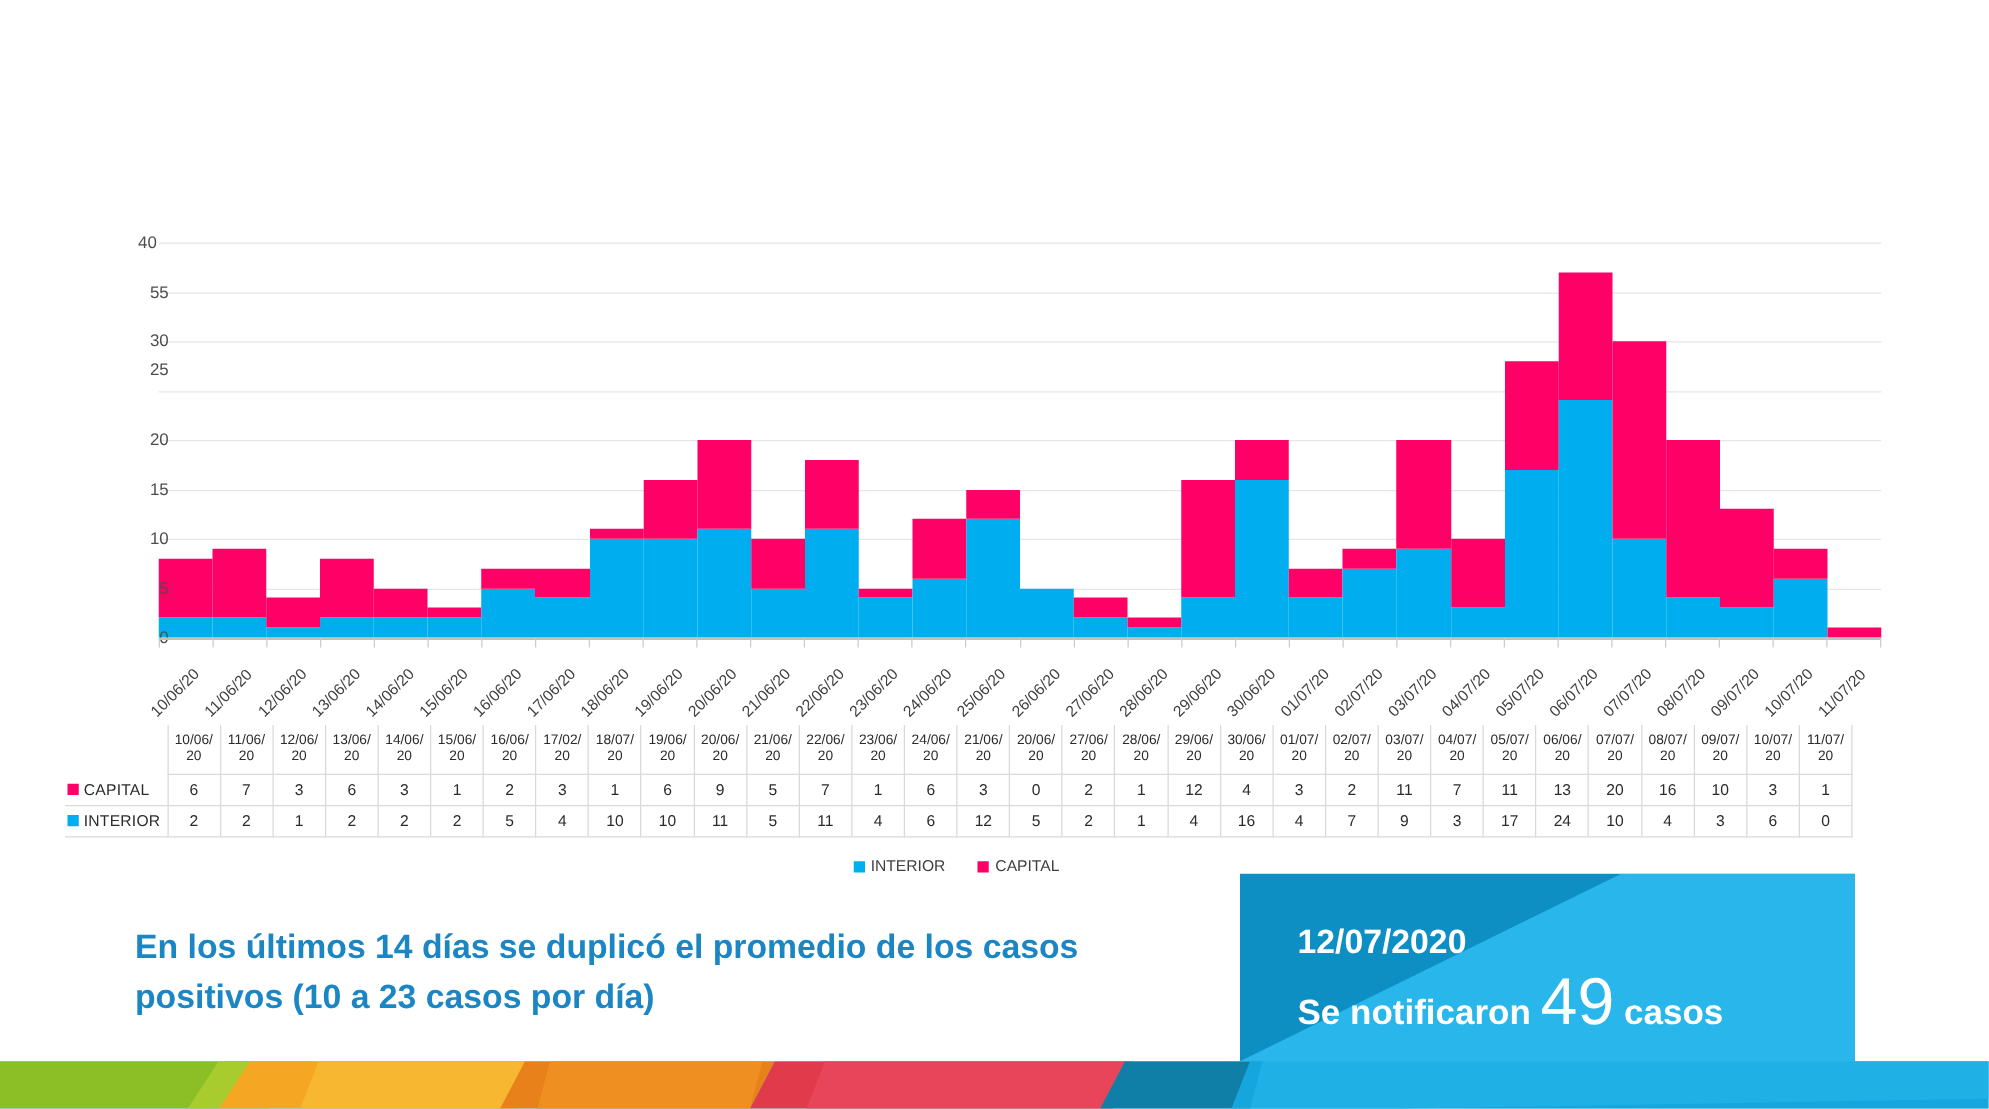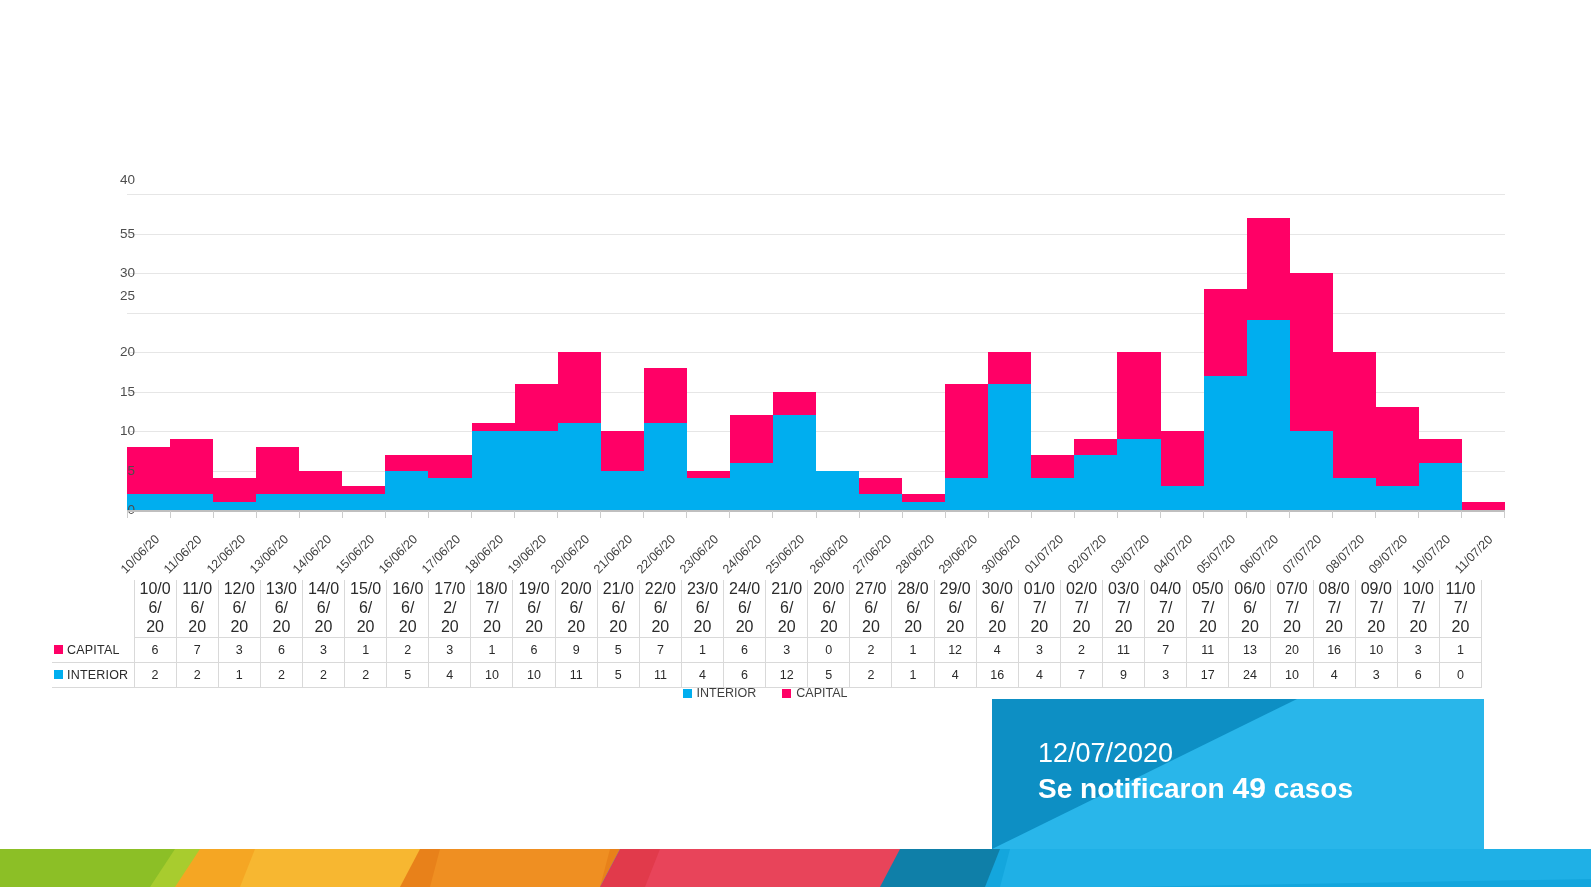--- a/index.html
+++ b/index.html
@@ -62,21 +62,21 @@
     font-size: 12.5px; color: #2b2b2b;
   }
   #table td, #table th { border: 1px solid #d9d9d9; font-weight: normal; }
   #table th.corner, #table td.rowhead {
     border-left: none; border-top: none; text-align: left;
     width: 82px; padding-left: 2px;
   }
   #table th.corner { border: none; }
   #table thead th.datehead {
     height: 39px; text-align: center; vertical-align: middle;
-    border-top: none; line-height: 1.18; font-size: 16px;
+    border-top: none; line-height: 1.18; font-size: 11px;
     padding: 0 1px; word-break: break-all;
   }
   #table tbody td { height: 25px; text-align: center; vertical-align: middle; }
   .swatch { display: inline-block; width: 9px; height: 9px; margin-right: 4px; vertical-align: middle; }
   .rowhead span.lbl { font-size: 12.5px; letter-spacing: 0.2px; vertical-align: middle; }
 
   
   #legend {
     position: absolute; left: 0; top: 686px; width: 1530px;
     display: flex; justify-content: center; gap: 26px;
@@ -99,23 +99,23 @@
   }
   #card .diag {
     position: absolute; left: 0; top: 0; width: 100%; height: 100%;
     background: #29b6ea;
     clip-path: polygon(100% 0, 100% 100%, 0 100%, 62% 0);
   }
   #card .txt {
     position: absolute; left: 46px; top: 38px; color: #fff;
     line-height: 1.22; z-index: 2;
   }
-  #card .date { font-size: 27px; font-weight: normal; }
+  #card .date { font-size: 27px; font-weight: bold; }
   #card .line2 { font-size: 28px; font-weight: bold; white-space: nowrap; }
-  #card .big { font-size: 30px; font-weight: bold; }
+  #card .big { font-size: 53px; font-weight: normal; }
 
   
   #band { position: absolute; left: 0; top: 849px; width: 1591px; height: 38px; }
 </style>
 </head>
 <body>
 
 <div id="slide">
 
 
@@ -263,21 +263,21 @@
     </div>
     <div id="yaxis">
         <div class="ylabel" style="top: 330px;">0</div>
         <div class="ylabel" style="top: 290.5px;">5</div>
         <div class="ylabel" style="top: 251px;">10</div>
         <div class="ylabel" style="top: 211.5px;">15</div>
         <div class="ylabel" style="top: 172px;">20</div>
         <div class="ylabel" style="top: 116px;">25</div>
         <div class="ylabel" style="top: 93px;">30</div>
         <div class="ylabel" style="top: 53.5px;">55</div>
-        <div class="ylabel" style="top: 0;">40</div>
+        <div class="ylabel" style="top: 14px; text-align: center;">40</div>
       </div>
     <div id="axisline"></div>
     <div id="ticks">
         <div class="tick"></div>
         <div class="tick"></div>
         <div class="tick"></div>
         <div class="tick"></div>
         <div class="tick"></div>
         <div class="tick"></div>
         <div class="tick"></div>
@@ -619,20 +619,21 @@
       <div class="item">
         <span class="box" style="background: rgb(0, 174, 239);"></span>
         <span>INTERIOR</span>
       </div>
       <div class="item">
         <span class="box" style="background: rgb(255, 0, 102);"></span>
         <span>CAPITAL</span>
       </div>
     </div>
 
+  <p id="note">En los últimos 14 días se duplicó el promedio de los casos positivos (10 a 23 casos por día)</p>
 
   <div id="card">
     <div class="diag"></div>
     <div class="txt">
       <div class="date">12/07/2020</div>
       <div class="line2">
         <span>Se notificaron</span>
         <span class="big">49</span>
         <span>casos</span>
       </div>

